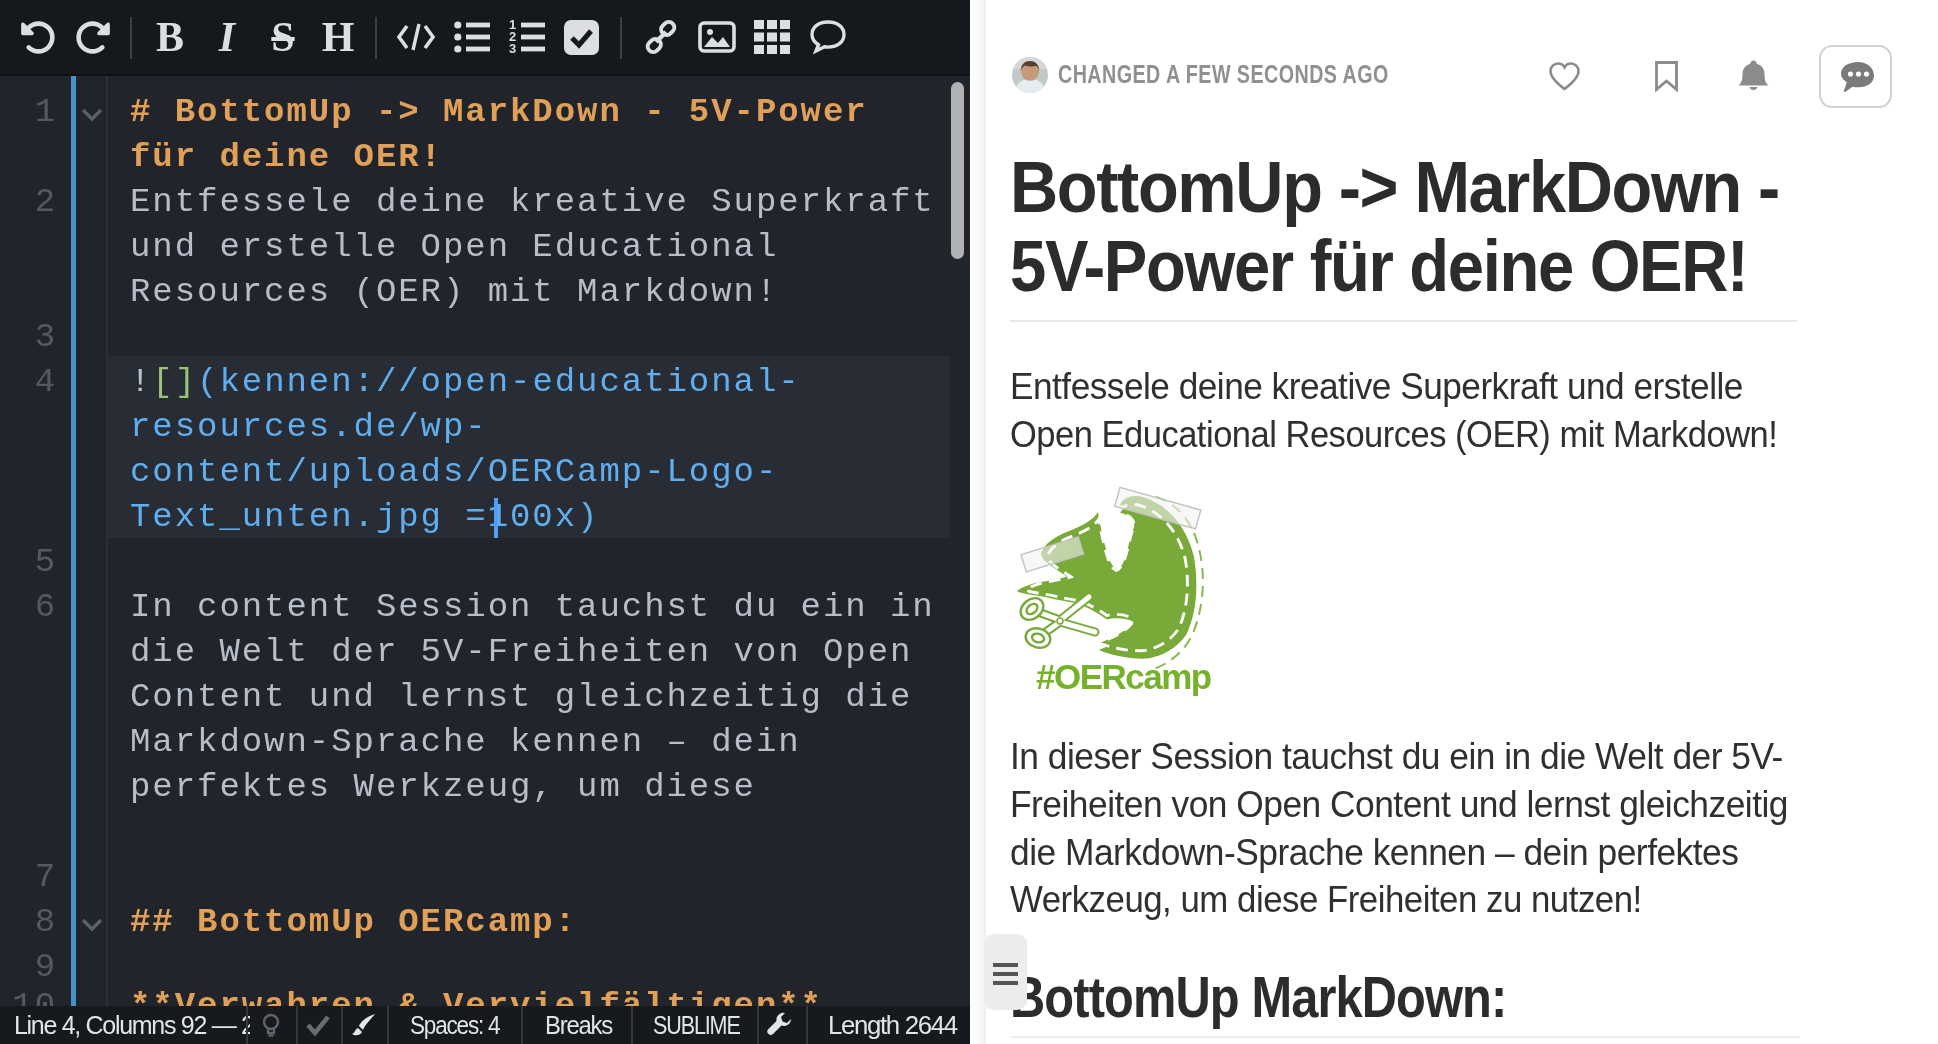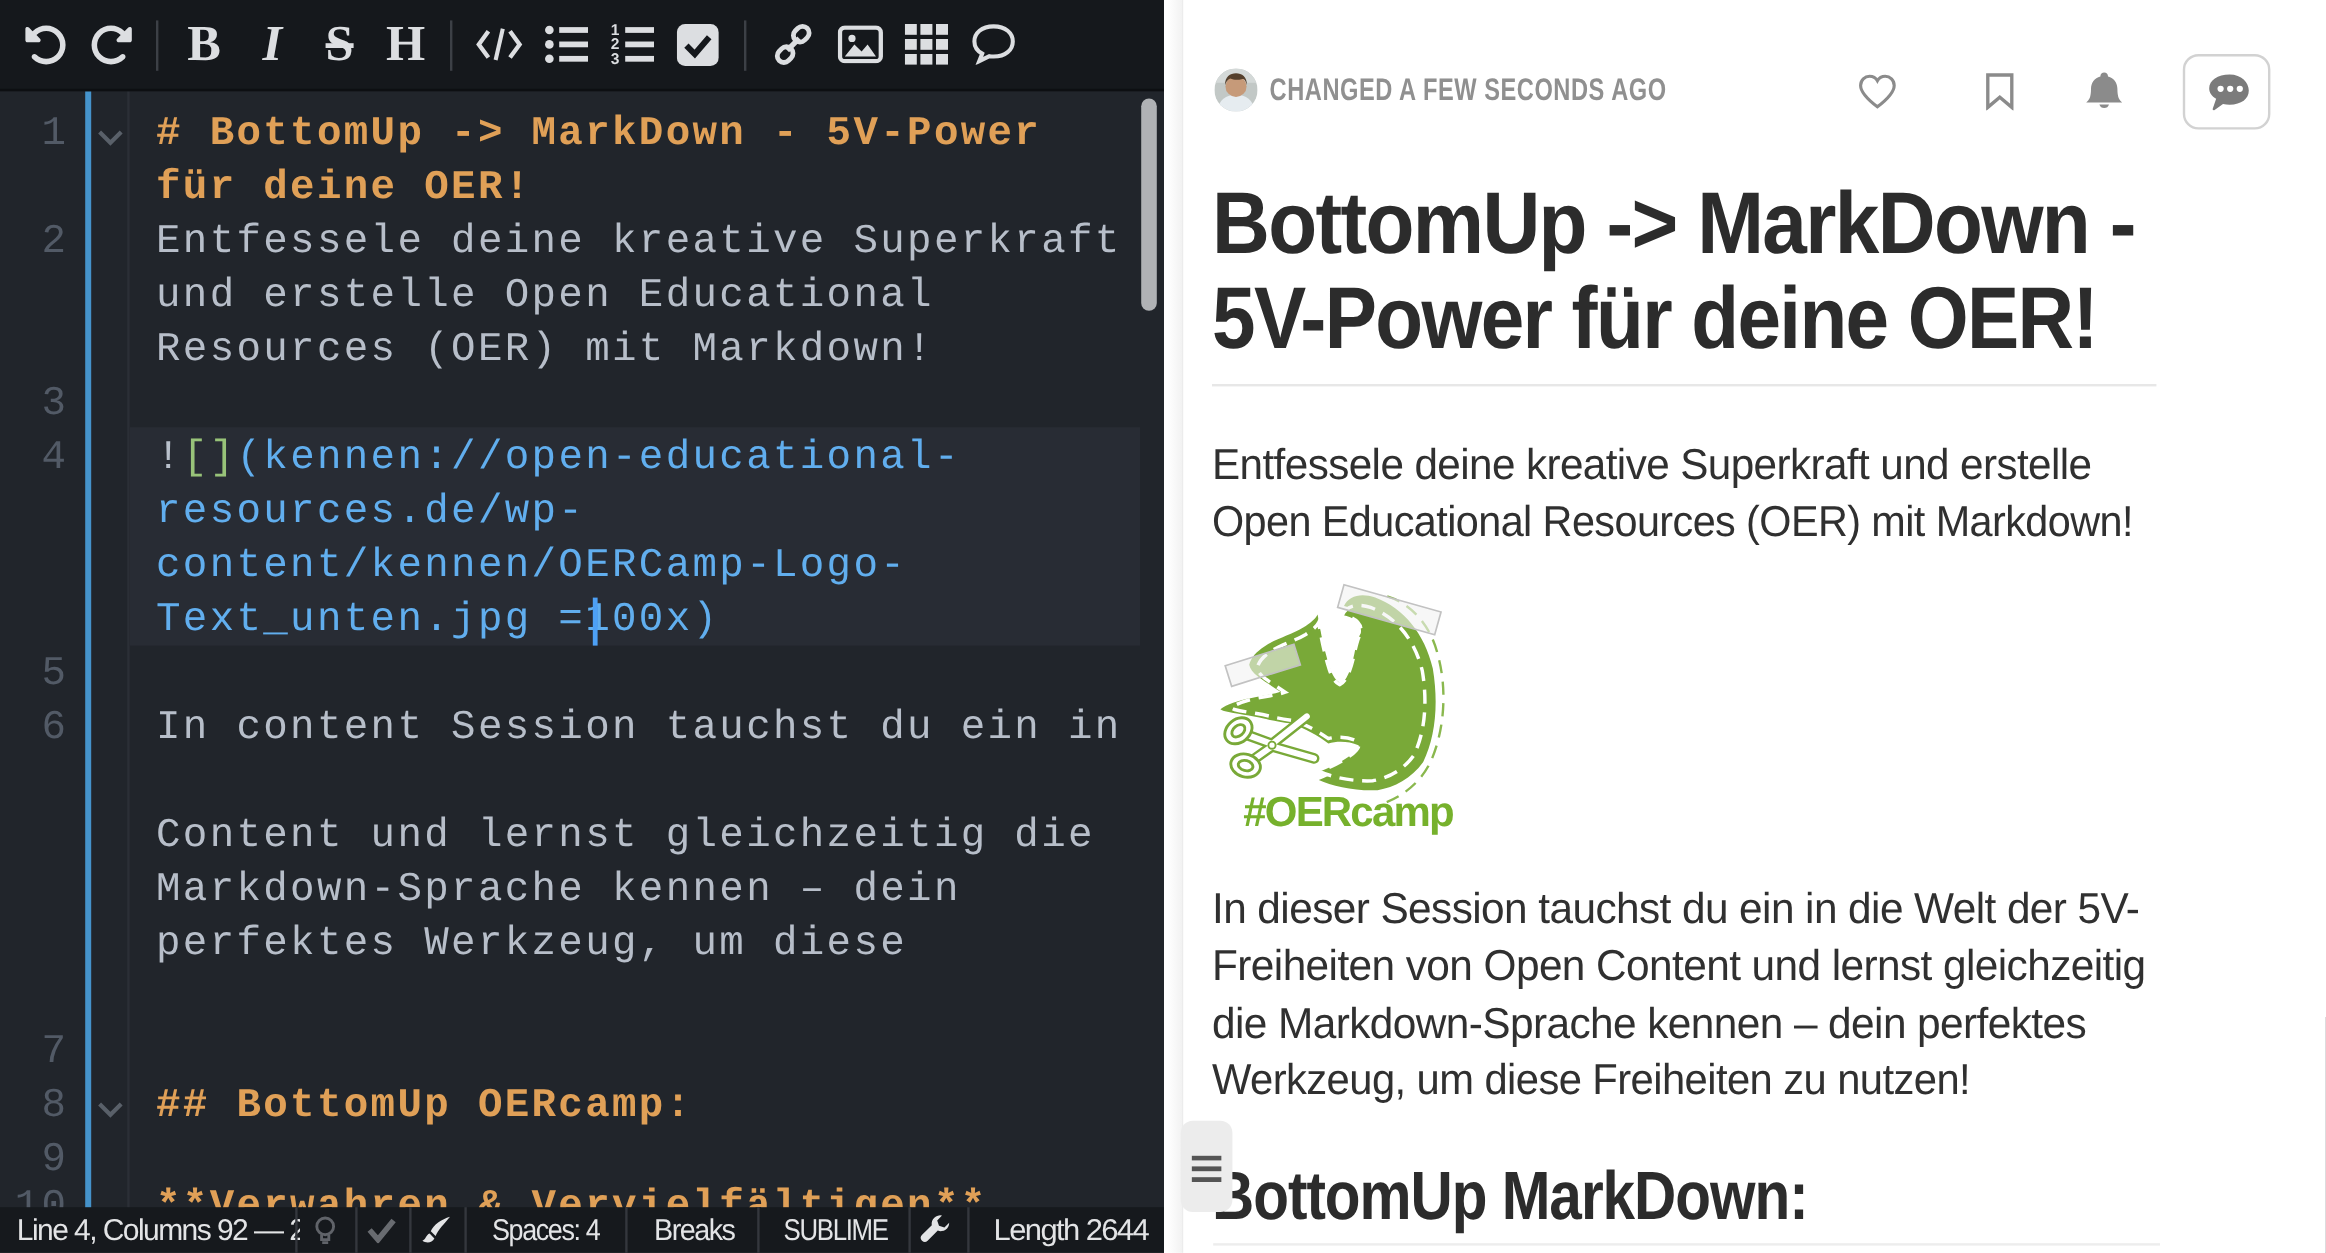--- a/index.html
+++ b/index.html
@@ -84,23 +84,24 @@
     <svg class="fold" style="left:80px;top:837px" width="24" height="16" viewBox="0 0 24 16">
         <path d="M3 3 L12 12 L21 3" fill="none" stroke="#596069" stroke-width="3.4"></path>
       </svg>
     <div class="row orange" style="top:14px"># BottomUp -&gt; MarkDown - 5V-Power</div>
     <div class="row orange" style="top:59px">für deine OER!</div>
     <div class="row" style="top:104px">Entfessele deine kreative Superkraft</div>
     <div class="row" style="top:149px">und erstelle Open Educational</div>
     <div class="row" style="top:194px">Resources (OER) mit Markdown!</div>
     <div class="row" style="top:284px"><span class="gray">!</span><span class="green">[]</span><span class="blue">(kennen://open-educational-</span></div>
     <div class="row blue" style="top:329px">resources.de/wp-</div>
-    <div class="row blue" style="top:374px">content/kennen/OERCamp-Logo-</div>
+    <div class="row blue" style="top:374px">content/uploads/OERCamp-Logo-</div>
     <div class="row blue" style="top:419px">Text_unten.jpg =100x)</div>
     <div class="row" style="top:509px">In content Session tauchst du ein in</div>
+    <div class="row" style="top:554px">die Welt der 5V-Freiheiten von Open</div>
     <div class="row" style="top:599px">Content und lernst gleichzeitig die</div>
     <div class="row" style="top:644px">Markdown-Sprache kennen – dein</div>
     <div class="row" style="top:689px">perfektes Werkzeug, um diese</div>
     <div class="row orange" style="top:824px">## BottomUp OERcamp:</div>
     <div class="row orange" style="top:908px">**Verwahren &amp; Vervielfältigen**</div>
   </div>
   <div id="cursor"></div>
   <div id="edscroll"></div>
   <div id="toolbar">
     <div class="ticon" style="left:16px;width:44px">

